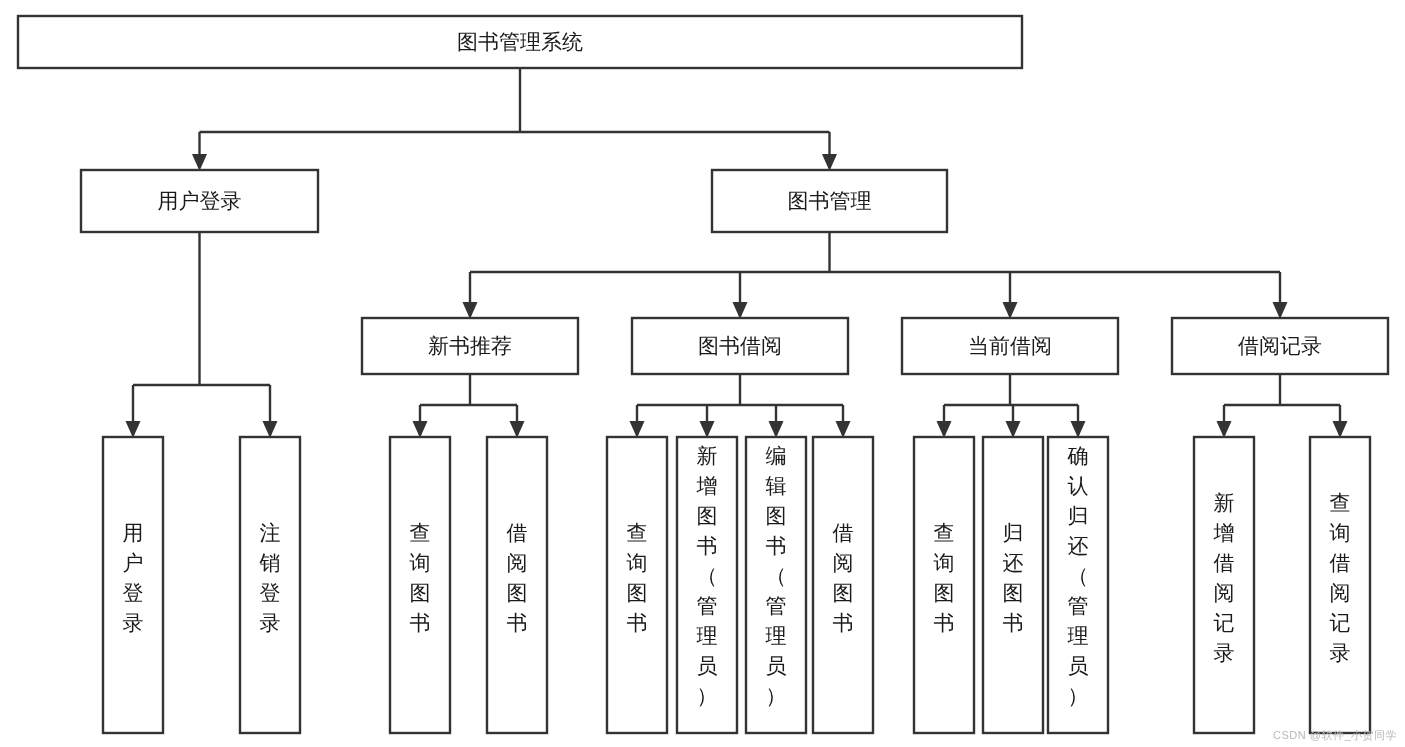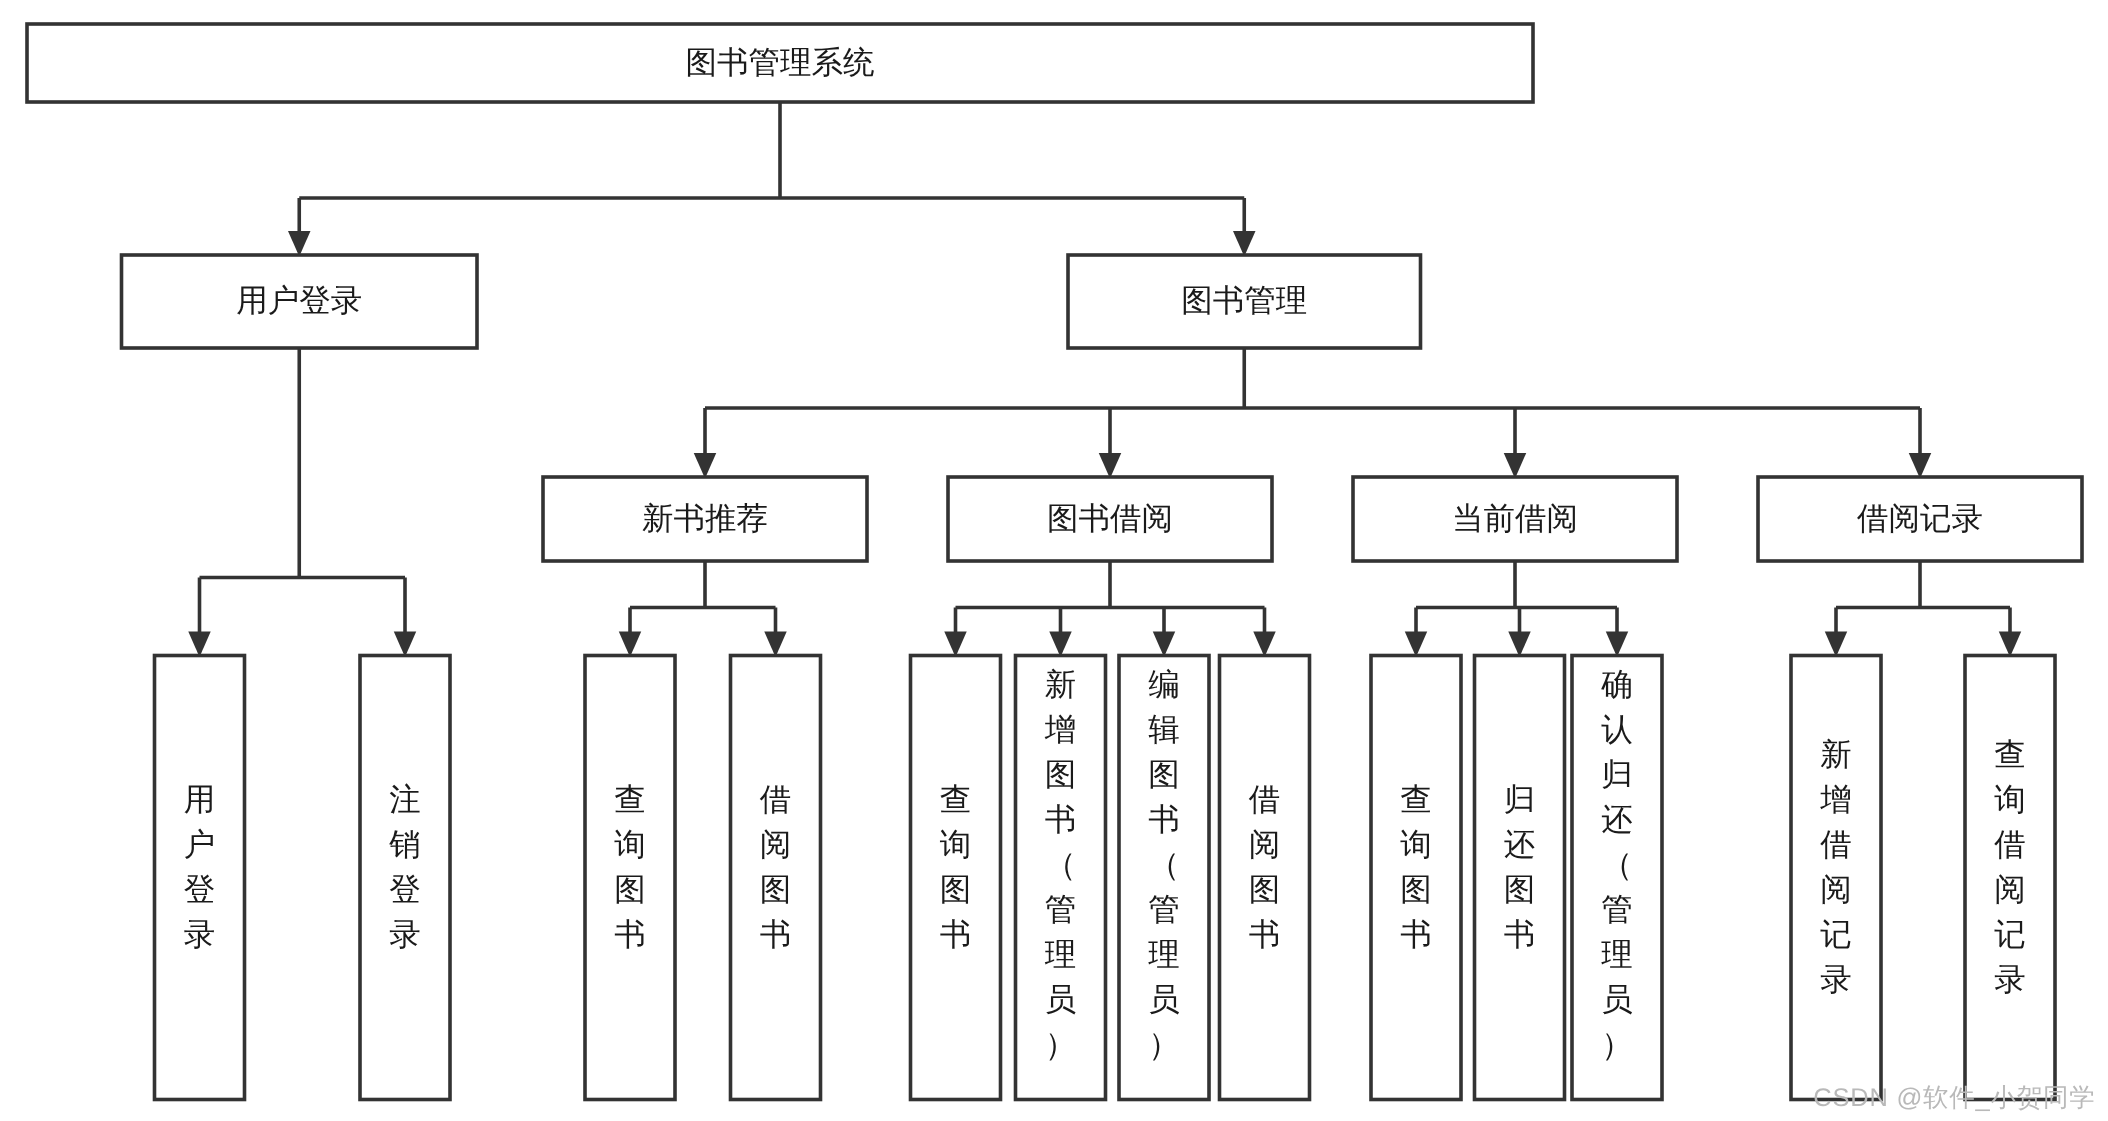--- a/index.html
+++ b/index.html
@@ -44,21 +44,21 @@
   }
   .arrowhead {
     fill: #333333;
     stroke: none;
   }
   .watermark {
     position: absolute;
     right: 8px;
     bottom: 4px;
     font-family: "Liberation Sans", "DejaVu Sans", sans-serif;
-    font-size: 17px;
+    font-size: 11px;
     color: #b9b9b9;
     letter-spacing: 0.5px;
     white-space: nowrap;
     pointer-events: none;
   }
 </style>
 </head>
 <body>
 
 <svg id="diagram" viewBox="0 0 1405 747">

